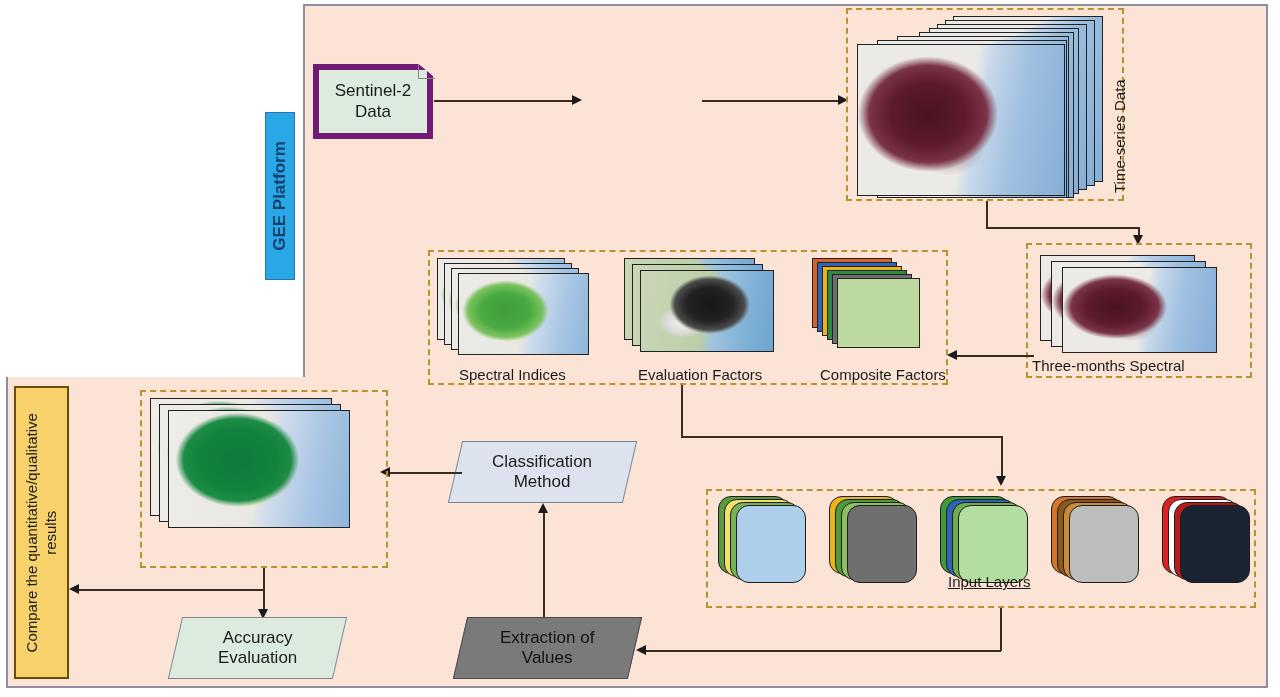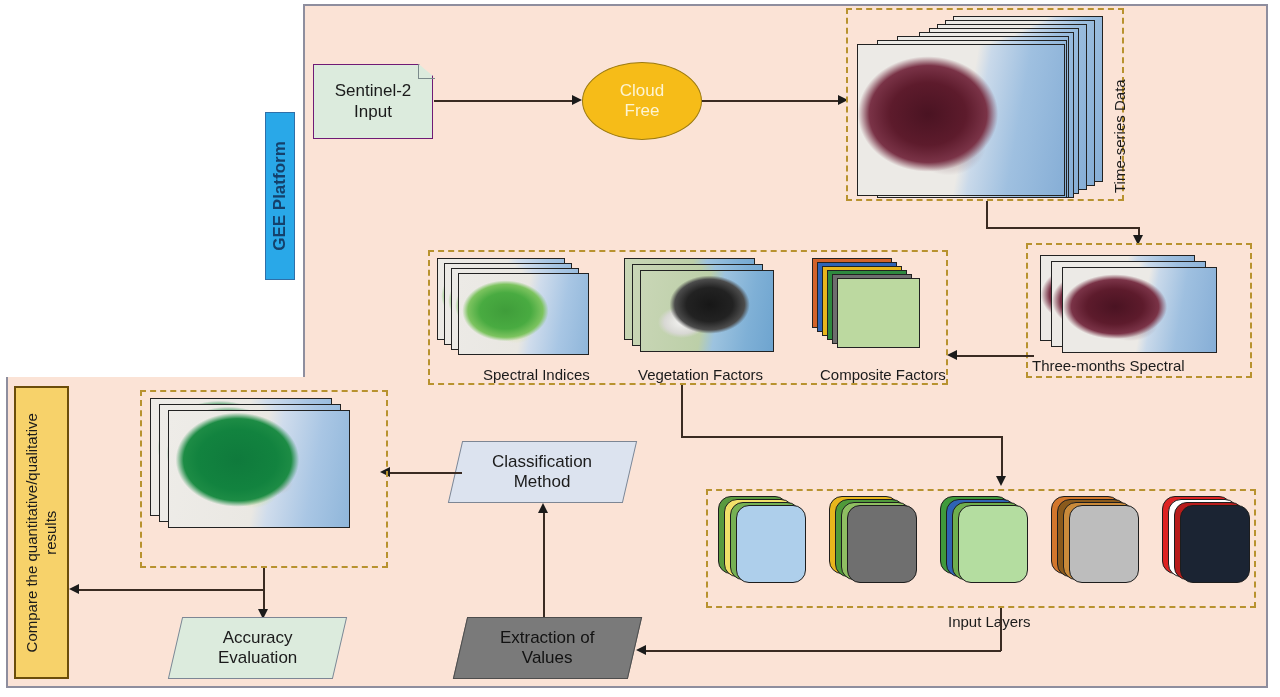--- a/index.html
+++ b/index.html
@@ -14,21 +14,21 @@
 
   
   .node{position:absolute;box-sizing:border-box;display:flex;align-items:center;justify-content:center;
         text-align:center;color:#1b1b1b;line-height:1.18;}
 
   
   #gee{left:265px;top:112px;width:30px;height:168px;background:#29a8e8;border:1px solid #2f6fa8;}
   #gee span{transform:rotate(-90deg);white-space:nowrap;font-size:17px;font-weight:bold;color:#14406b;}
 
   
-  #sentinel{left:313px;top:64px;width:120px;height:75px;background:#dcebdd;border:1px solid #701a75;
+  #sentinel{left:313px;top:64px;width:120px;height:75px;background:#dcebdd;border:6px solid #701a75;
             font-size:17px;
             clip-path:polygon(0 0,88% 0,100% 16%,100% 100%,0 100%);}
 
   
   #cloudfree{left:582px;top:62px;width:120px;height:78px;background:#f6bc18;border:1px solid #9c7b12;
              border-radius:50%;font-size:17px;color:#fdf4d2;}
 
   
   .para{position:absolute;box-sizing:border-box;display:flex;align-items:center;justify-content:center;
         text-align:center;font-size:17px;line-height:1.2;}
@@ -108,34 +108,28 @@
   <div class="panel" id="panel-bottom"></div>
   <div id="panel-seam"></div>
 
   <div class="node" id="gee">
     <span>GEE Platform</span>
   </div>
 
   <div class="node" id="sentinel">
     <div>
       <div>Sentinel-2</div>
-      <div>Input</div>
+      <div>Data</div>
     </div>
   </div>
   <div style="position:absolute;left:418px;top:64px;width:16px;height:14px;border-left:1px solid #7b8a8b;border-bottom:1px solid #7b8a8b;"></div>
 
   <div class="ln lnh" style="left:434px;top:100px;width:140px;"></div>
   <div class="ar ar-r" style="left:572px;top:95px;"></div>
 
-  <div class="node" id="cloudfree">
-    <div>
-      <div>Cloud</div>
-      <div>Free</div>
-    </div>
-  </div>
 
   <div class="ln lnh" style="left:702px;top:100px;width:140px;"></div>
   <div class="ar ar-r" style="left:838px;top:95px;"></div>
 
   <div class="dashed" id="grp-timeseries"></div>
   <div class="stack" style="left:857px;top:16px;width:250px;height:176px;">
     <div class="sheet map-redmask" style="left:96px;top:0px;width:150px;height:166px;"></div>
     <div class="sheet map-redmask" style="left:88px;top:4px;width:150px;height:166px;"></div>
     <div class="sheet map-redmask" style="left:80px;top:8px;width:150px;height:166px;"></div>
     <div class="sheet map-redmask" style="left:72px;top:12px;width:150px;height:166px;"></div>
@@ -163,28 +157,28 @@
   <div class="ar ar-l" style="left:947px;top:350px;"></div>
 
   <div class="dashed" id="grp-factors"></div>
 
   <div class="stack" style="left:437px;top:258px;width:160px;height:100px;">
     <div class="sheet map-green" style="left:0px;top:0px;width:128px;height:82px;"></div>
     <div class="sheet map-green" style="left:7px;top:5px;width:128px;height:82px;"></div>
     <div class="sheet map-green" style="left:14px;top:10px;width:128px;height:82px;"></div>
     <div class="sheet map-green" style="left:21px;top:15px;width:131px;height:82px;"></div>
   </div>
-  <div class="cap" style="left:459px;top:366px;margin-left:24px;">Spectral Indices</div>
+  <div class="cap" style="left:459px;top:366px;">Spectral Indices</div>
 
   <div class="stack" style="left:624px;top:258px;width:170px;height:100px;">
     <div class="sheet map-dem" style="left:0px;top:0px;width:131px;height:82px;"></div>
     <div class="sheet map-dem" style="left:8px;top:6px;width:131px;height:82px;"></div>
     <div class="sheet map-dem" style="left:16px;top:12px;width:134px;height:82px;"></div>
   </div>
-  <div class="cap" style="left:638px;top:366px;">Vegetation Factors</div>
+  <div class="cap" style="left:638px;top:366px;">Evaluation Factors</div>
 
   <div class="stack" style="left:812px;top:258px;width:128px;height:100px;">
     <div class="sheet" style="left:0px;top:0px;width:80px;height:70px;background:#d2622a;"></div>
     <div class="sheet" style="left:5px;top:4px;width:80px;height:70px;background:#2f63b5;"></div>
     <div class="sheet" style="left:10px;top:8px;width:80px;height:70px;background:#e8b61c;"></div>
     <div class="sheet" style="left:15px;top:12px;width:80px;height:70px;background:#2f8a3f;"></div>
     <div class="sheet" style="left:20px;top:16px;width:80px;height:70px;background:#6e6e6e;"></div>
     <div class="sheet plain-green" style="left:25px;top:20px;width:83px;height:70px;"></div>
   </div>
   <div class="cap" style="left:820px;top:366px;">Composite Factors</div>
@@ -224,21 +218,21 @@
     <div class="card" style="left:18px;top:9px;background:#bdbdbd;"></div>
   </div>
 
   <div class="cardstack" style="left:1162px;top:496px;">
     <div class="card" style="left:0px;top:0px;background:#dd2222;"></div>
     <div class="card" style="left:6px;top:3px;background:#ffffff;"></div>
     <div class="card" style="left:12px;top:6px;background:#b81c1c;"></div>
     <div class="card" style="left:18px;top:9px;background:#1b2433;"></div>
   </div>
 
-  <div class="cap" style="left:948px;top:613px;">Input Layers</div>
+  <div class="cap" style="left:948px;top:573px;text-decoration:underline;">Input Layers</div>
 
   <div class="ln lnv" style="left:1000px;top:608px;height:43px;"></div>
   <div class="ln lnh" style="left:646px;top:650px;width:355px;"></div>
   <div class="ar ar-l" style="left:636px;top:645px;"></div>
 
   <div class="para" id="extraction">
     <div class="txt">
       <div>Extraction of</div>
       <div>Values</div>
     </div>

